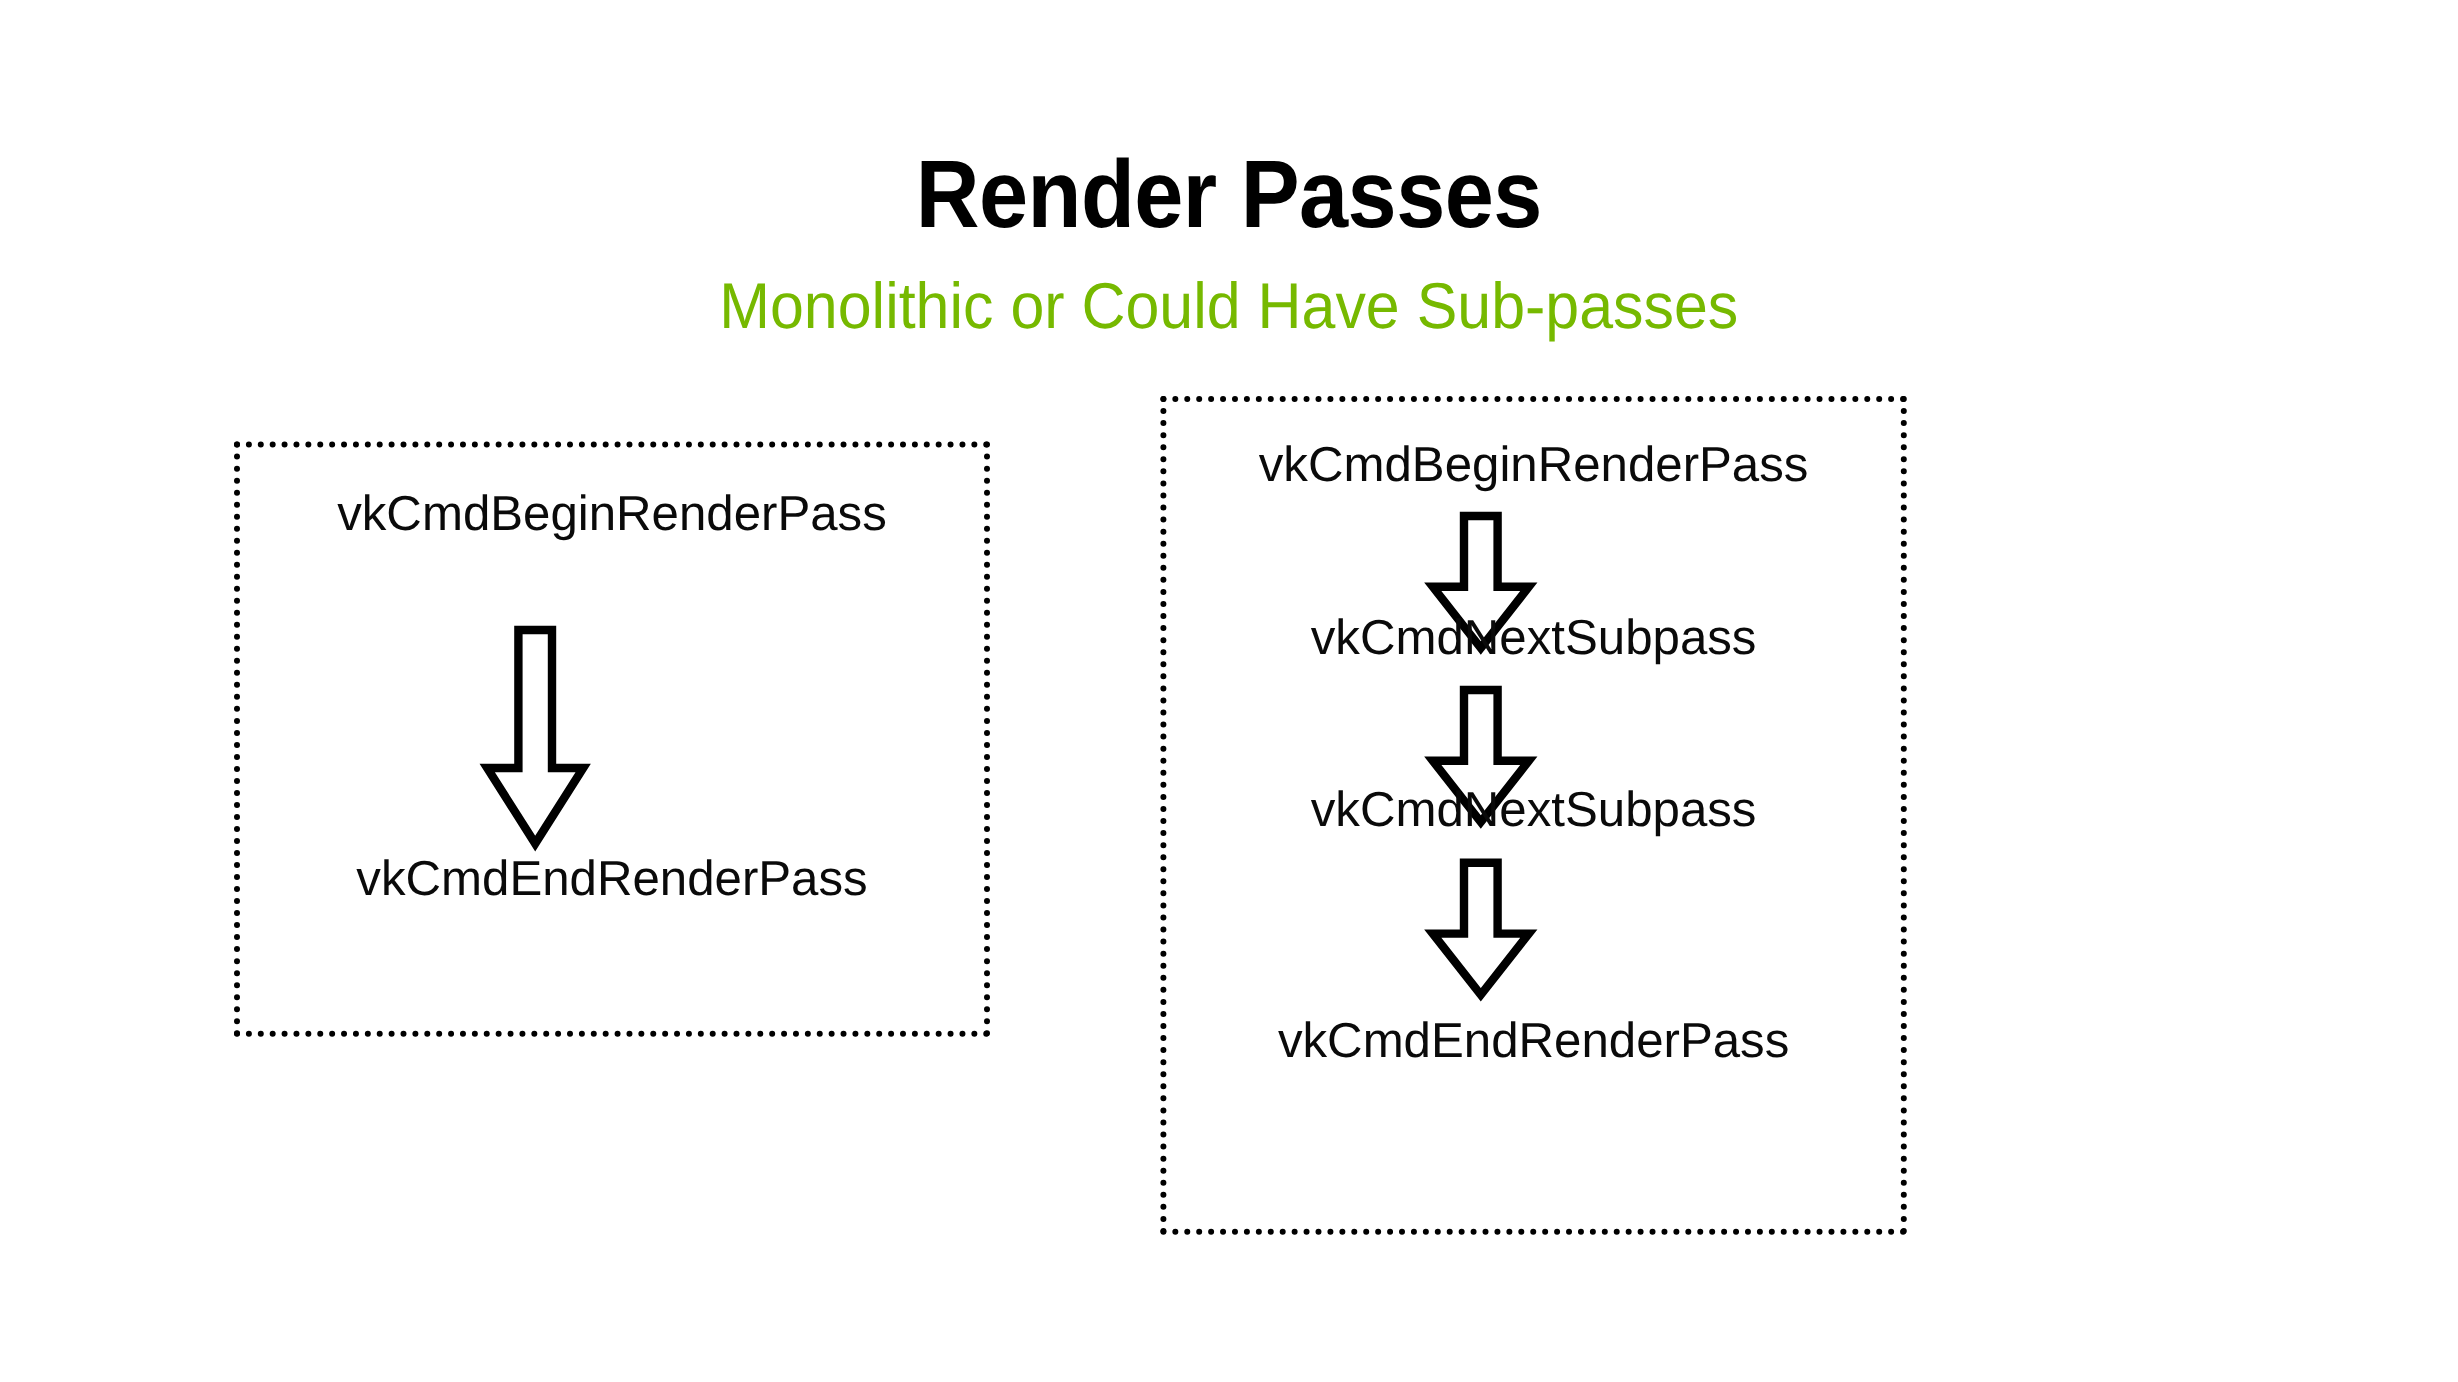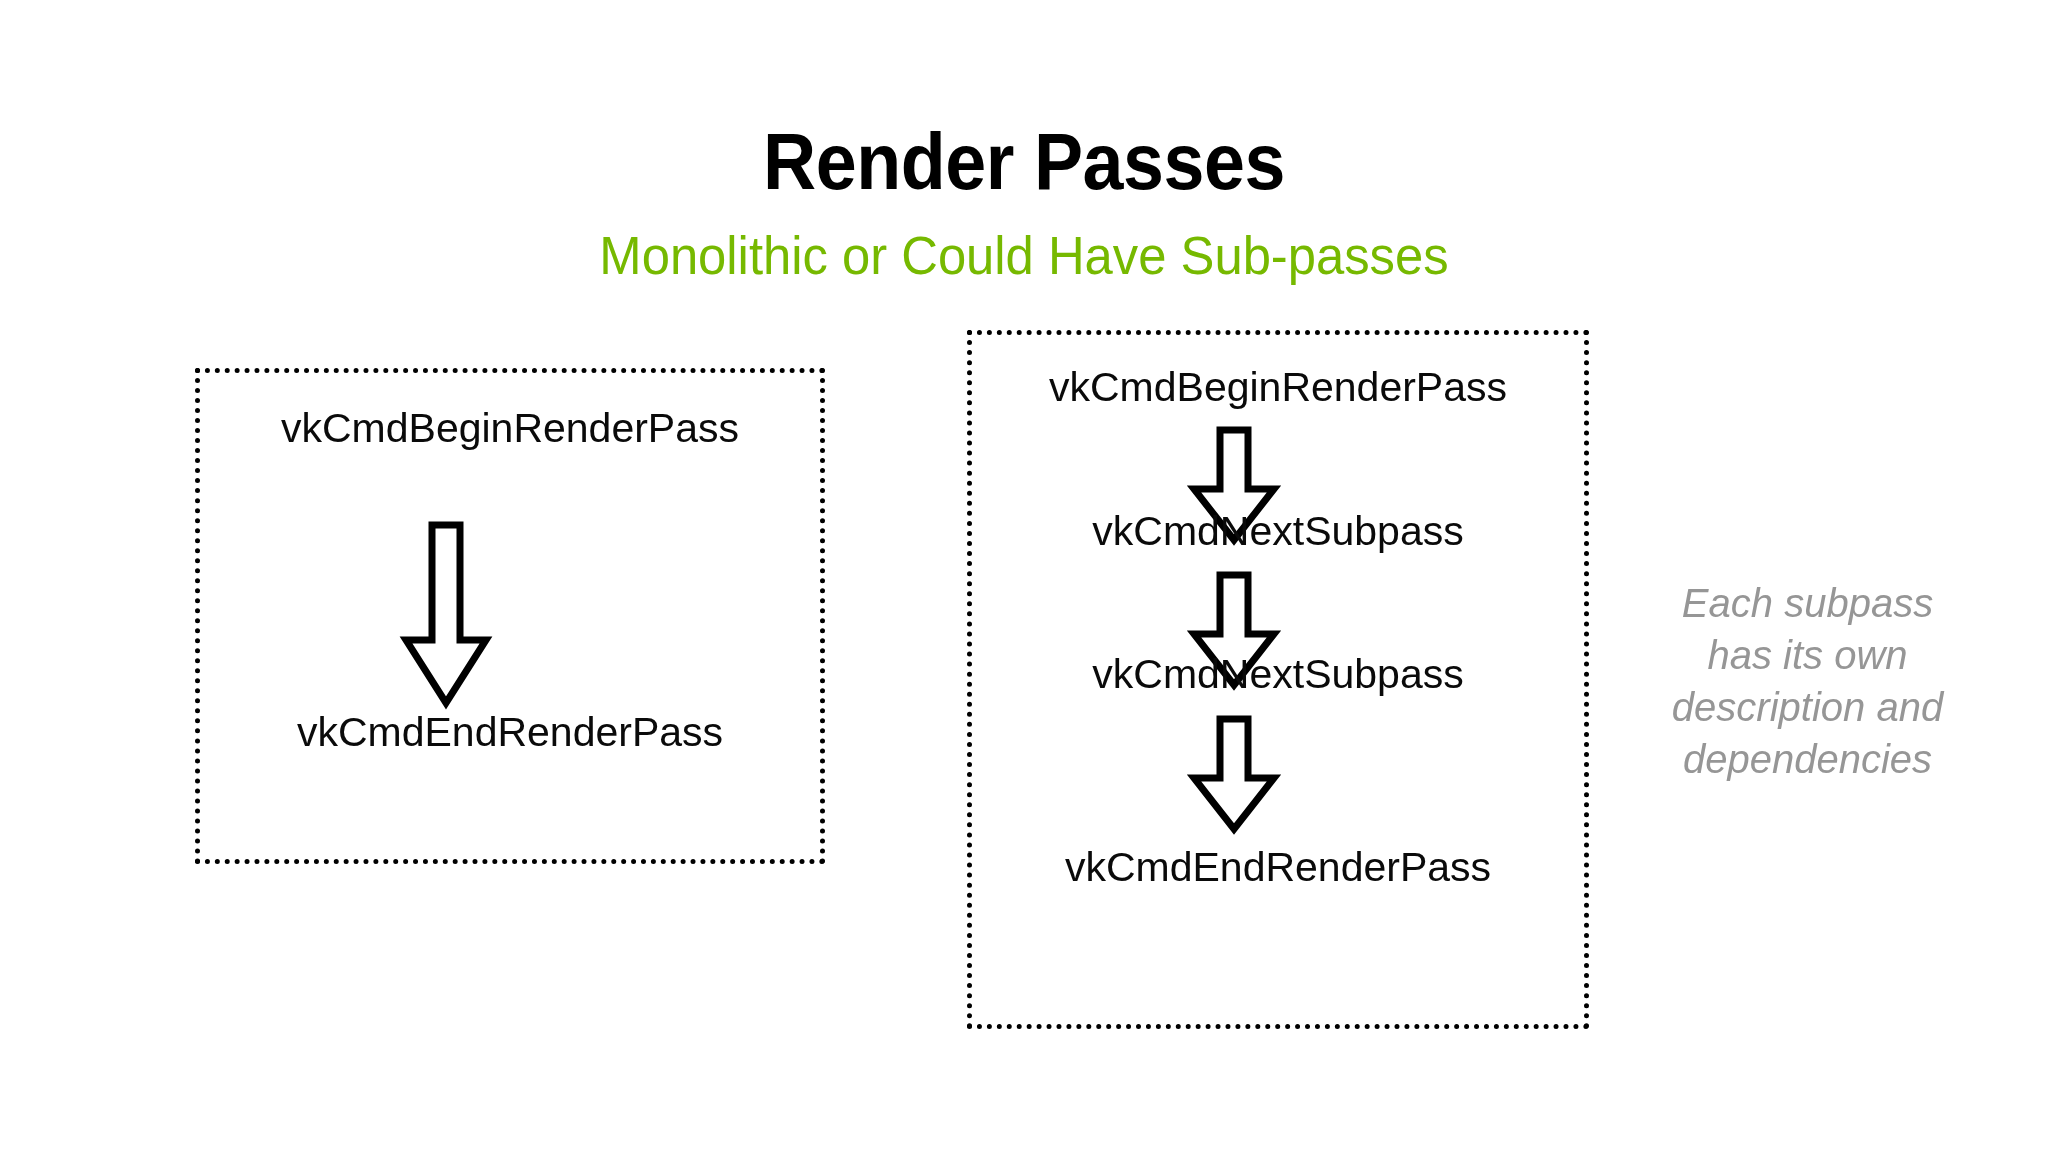--- a/index.html
+++ b/index.html
@@ -173,21 +173,20 @@
 
   <div class="code-label" style="left:967px; top:650px; width:622px;">vkCmdNextSubpass</div>
 
   <svg class="block-arrow" style="left:1186px; top:714px;" width="96" height="122" viewBox="0 0 96 122">
     <polygon points="34,5 62,5 62,64 88,64 48,115 8,64 34,64"></polygon>
   </svg>
 
   <div class="code-label" style="left:967px; top:843px; width:622px;">vkCmdEndRenderPass</div>
 
 
-  <div class="side-note" style="left:1645px; top:577px; width:325px;">Each subpass has its own description and dependencies</div>
 
   <div id="footer">
     <span id="page-number">34</span>
     <span id="nvidia-logo">
       <svg width="34" height="26" viewBox="0 0 34 26">
         <rect x="0" y="0" width="34" height="26" fill="#76b900"></rect>
         <path d="M15.5 5.0
                  C 10.0 5.0, 6.0 8.3, 6.0 12.6
                  C 6.0 16.5, 9.2 19.3, 13.6 19.3
                  C 18.0 19.3, 21.3 16.8, 22.6 13.2

